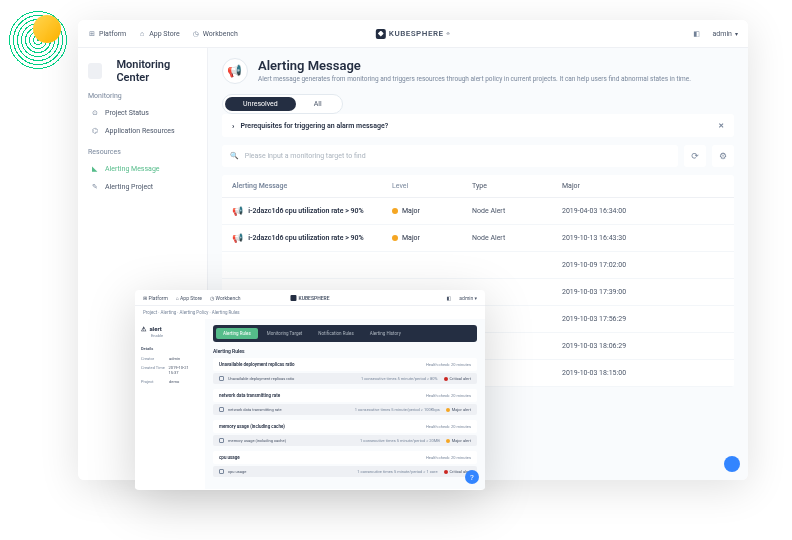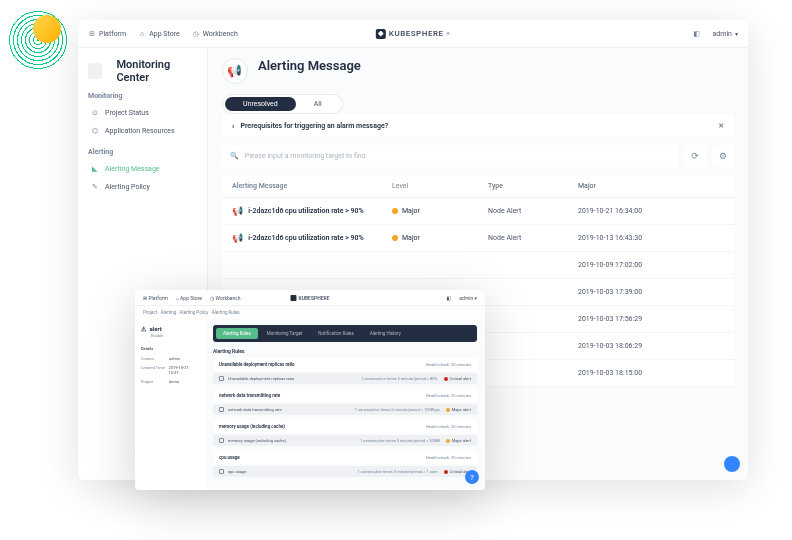--- a/index.html
+++ b/index.html
@@ -13,21 +13,21 @@
 .topbar-item{display:flex;align-items:center;gap:3px;cursor:pointer}
 .topbar-icon{width:8px;height:8px;display:inline-flex;align-items:center;justify-content:center;color:#718096}
 .logo{position:absolute;left:50%;transform:translateX(-50%);display:flex;align-items:center;gap:3px;font-weight:600;font-size:8px;letter-spacing:0.5px}
 .logo-icon{width:10px;height:10px;background:#242e42;border-radius:2px;display:inline-block;position:relative}
 .logo-icon::after{content:"";position:absolute;inset:2px;background:#fff;clip-path:polygon(50% 0,100% 50%,50% 100%,0 50%)}
 .topbar-right{margin-left:auto;display:flex;align-items:center;gap:12px}
 .body-wrap{display:flex;height:calc(100% - 28px)}
 .sidebar{width:130px;background:#fff;border-right:1px solid #eef0f4;padding:10px}
 .sidebar-title{font-size:11px;font-weight:600;color:#242e42;display:flex;align-items:center;gap:14px}
 .sb-icon{width:16px;height:16px;background:#eef0f4;border-radius:3px;display:inline-block}
-.sb-section{font-size:7px;color:#79879c;margin:8px 0 4px;font-weight:700}
+.sb-section{font-size:7px;color:#79879c;margin:8px 0 4px;font-weight:400}
 .sb-item{font-size:7px;color:#4a5568;padding:5px 0 5px 4px;display:flex;align-items:center;gap:5px;cursor:pointer}
 .sb-item.active{color:#55bc8a}
 .sb-glyph{width:8px;height:8px;display:inline-block;color:#79879c}
 .sb-item.active .sb-glyph{color:#55bc8a}
 .content{flex:1;background:#f9fbfd;padding:10px 14px;overflow:hidden}
 .page-head{display:flex;align-items:flex-start;gap:10px;margin-bottom:10px}
 .page-icon{width:26px;height:26px;background:#fff;border-radius:50%;border:1px solid #e3e9ef;display:flex;align-items:center;justify-content:center;font-size:12px}
 .page-title{font-size:13px;font-weight:600;color:#242e42}
 .page-desc{font-size:6.5px;color:#79879c;margin-top:2px;max-width:450px}
 .tabs{display:flex;background:#fff;border-radius:12px;width:fit-content;padding:2px;border:1px solid #e3e9ef;}
@@ -36,21 +36,21 @@
 .prereq{background:#fff;border-radius:3px;padding:7px 10px;display:flex;align-items:center;font-size:7px;font-weight:600;color:#242e42;margin-bottom:8px}
 .prereq .chev{margin-right:6px;font-size:8px}
 .prereq .close{margin-left:auto;cursor:pointer;color:#79879c}
 .search-row{display:flex;gap:6px;margin-bottom:8px}
 .search-box{flex:1;background:#fff;border-radius:3px;padding:6px 8px;display:flex;align-items:center;gap:6px;font-size:7px;color:#abb4be}
 .icon-btn{width:22px;height:22px;background:#fff;border-radius:3px;display:flex;align-items:center;justify-content:center;cursor:pointer;color:#79879c;font-size:9px}
 .table{background:#fff;border-radius:3px;overflow:hidden}
 .thead{display:flex;padding:7px 10px;font-size:7px;color:#79879c;border-bottom:1px solid #eef0f4}
 .trow{display:flex;padding:8px 10px;font-size:7px;color:#242e42;border-bottom:1px solid #f3f6f9;align-items:center}
 .c1{width:160px;display:flex;align-items:center;gap:5px;font-weight:600}
-.c2{width:96px;display:flex;align-items:center;gap:4px}
+.c2{width:80px;display:flex;align-items:center;gap:4px}
 .c3{width:90px;color:#4a5568}
 .c4{flex:1;color:#4a5568}
 .row-icon{font-size:9px}
 .dot-major{width:6px;height:6px;border-radius:50%;background:#f5a623;display:inline-block}
 .trow.timeonly .c1,.trow.timeonly .c2,.trow.timeonly .c3{visibility:hidden}
 .overlay-window{position:absolute;left:135px;top:290px;width:350px;height:200px;background:#fff;border-radius:4px;box-shadow:0 12px 50px rgba(0,0,0,0.18);z-index:3;overflow:hidden;font-size:5px}
 .ov-top{height:16px;border-bottom:1px solid #eef0f4;display:flex;align-items:center;padding:0 8px;color:#4a5568}
 .ov-top-left{display:flex;gap:8px}
 .ov-logo{position:absolute;left:50%;transform:translateX(-50%);font-weight:600;display:flex;align-items:center;gap:2px;font-size:5px}
 .ov-logo-icon{width:6px;height:6px;background:#242e42;border-radius:1px}
@@ -128,36 +128,37 @@
         </div>
       <div class="sb-section">Monitoring</div>
       <div class="sb-item">
           <span class="sb-glyph">⊙</span>
           <span>Project Status</span>
         </div>
       <div class="sb-item">
           <span class="sb-glyph">⌬</span>
           <span>Application Resources</span>
         </div>
-      <div class="sb-section">Alerting</div>
+      <div class="sb-section">Resources</div>
       <div class="sb-item active">
           <span class="sb-glyph">◣</span>
           <span>Alerting Message</span>
         </div>
       <div class="sb-item">
           <span class="sb-glyph">✎</span>
-          <span>Alerting Policy</span>
+          <span>Alerting Project</span>
         </div>
     </div>
 
     <div class="content">
       <div class="page-head">
         <div class="page-icon">📢</div>
         <div>
           <div class="page-title">Alerting Message</div>
+          <div class="page-desc">Alert message generates from monitoring and triggers resources through alert policy in current projects. It can help users find abnormal states in time.</div>
         </div>
       </div>
 
       <div class="tabs">
         <div class="tab active">Unresolved</div>
         <div class="tab">All</div>
       </div>
 
       <div class="prereq">
         <span class="chev">›</span>
@@ -185,21 +186,21 @@
             <div class="trow">
               <div class="c1">
                 <span class="row-icon">📢</span>
                 <span>i-2dazc1d6 cpu utilization rate &gt; 90%</span>
               </div>
               <div class="c2">
                 <span class="dot-major"></span>
                 <span>Major</span>
               </div>
               <div class="c3">Node Alert</div>
-              <div class="c4">2019-10-21 16:34:00</div>
+              <div class="c4">2019-04-03 16:34:00</div>
             </div>
             <div class="trow">
               <div class="c1">
                 <span class="row-icon">📢</span>
                 <span>i-2dazc1d6 cpu utilization rate &gt; 90%</span>
               </div>
               <div class="c2">
                 <span class="dot-major"></span>
                 <span>Major</span>
               </div>

